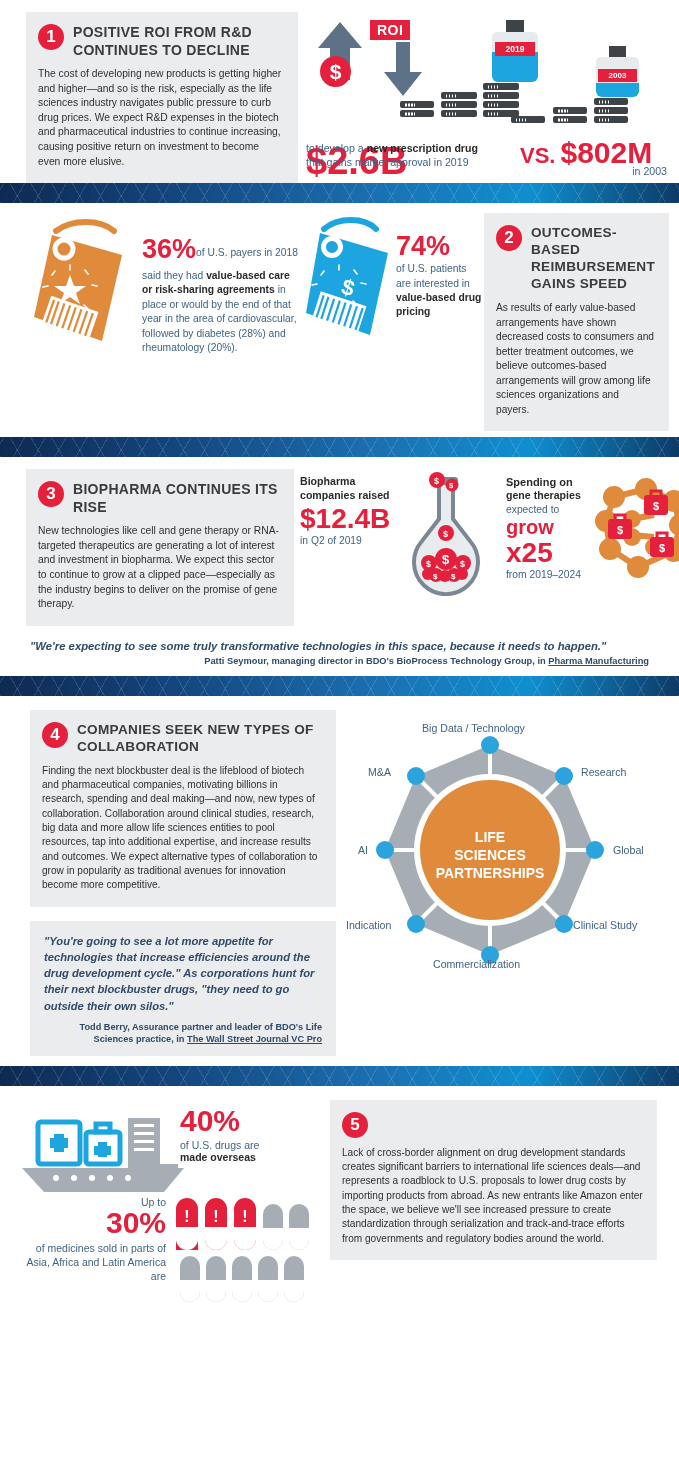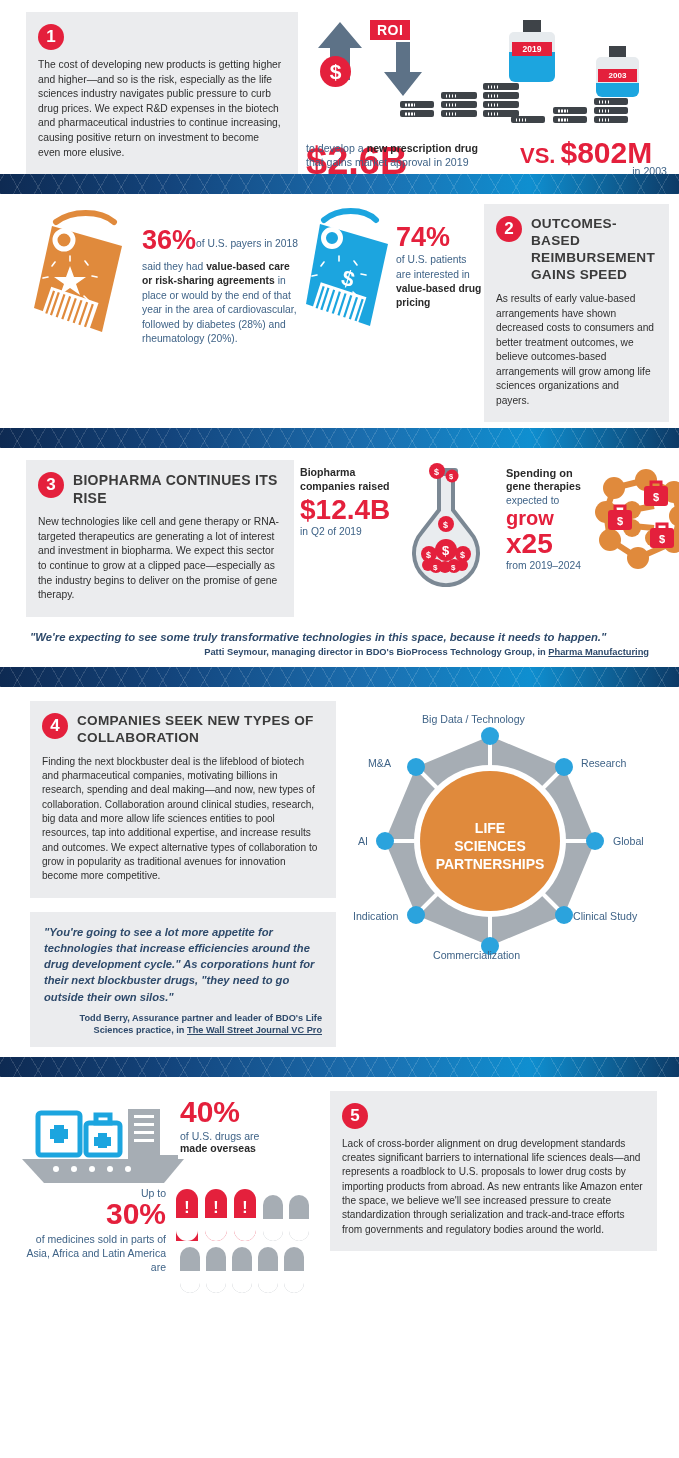--- a/index.html
+++ b/index.html
@@ -128,37 +128,38 @@
 <body>
 
 <div class="page">
 
 
   <div class="section s1">
     <div class="s1-left">
       <div class="card" style="padding:12px 14px 14px 12px;">
         <div class="head-row">
           <span class="num">1</span>
+          <span class="head-title" style="font-size:14px;">POSITIVE ROI FROM R&amp;D CONTINUES TO DECLINE</span>
         </div>
         <div class="body-txt" style="font-size:10.3px;">The cost of developing new products is getting higher and higher—and so is the risk, especially as the life sciences industry navigates public pressure to curb drug prices. We expect R&amp;D expenses in the biotech and pharmaceutical industries to continue increasing, causing positive return on investment to become even more elusive.</div>
       </div>
     </div>
 
     <div class="s1-right">
 
       <svg width="120" height="80" style="position:absolute;left:10px;top:6px;">
         <polygon points="32,4 54,30 42,30 42,62 22,62 22,30 10,30" fill="#5d7287"></polygon>
       </svg>
       <div class="roi-box" style="position:absolute;left:72px;top:8px;font-size:14px;">ROI</div>
       <svg width="70" height="60" style="position:absolute;left:72px;top:30px;">
         <polygon points="26,0 40,0 40,30 52,30 33,54 14,30 26,30" fill="#5d7287"></polygon>
       </svg>
       <div class="dollar-circle" style="position:absolute;left:22px;top:44px;">$</div>
 
-      <div style="position:absolute;left:188px;top:8px;padding-left:23px;">
+      <div style="position:absolute;left:171px;top:8px;padding-left:23px;">
         <div style="width:18px;height:12px;background:#3e4348;margin:0 auto;"></div>
         <div style="width:46px;height:20px;background:#e7ebee;border-radius:5px 5px 0 0;"></div>
         <div style="width:46px;height:30px;background:#1ca5df;border-radius:0 0 6px 6px;position:relative;">
           <div style="position:absolute;left:3px;top:-10px;width:40px;height:14px;background:#e4203c;display:flex;align-items:center;justify-content:center;color:#fff;font-size:8.5px;font-weight:800;">2019</div>
         </div>
       </div>
 
       <div style="position:absolute;left:185px;top:71px;">
         <div class="server" style="width:36px;height:7px;margin-bottom:2px;">
             <i></i>
@@ -485,21 +486,21 @@
           <text x="0" y="-8" text-anchor="middle" fill="#ffffff" font-family="Liberation Sans, sans-serif" font-size="14" font-weight="700">LIFE</text>
           <text x="0" y="10" text-anchor="middle" fill="#ffffff" font-family="Liberation Sans, sans-serif" font-size="14" font-weight="700">SCIENCES</text>
           <text x="0" y="28" text-anchor="middle" fill="#ffffff" font-family="Liberation Sans, sans-serif" font-size="14" font-weight="700">PARTNERSHIPS</text>
         </g>
       </svg>
       <div class="wheel-label" style="left:86px;top:12px;">Big Data / Technology</div>
       <div class="wheel-label" style="left:245px;top:56px;">Research</div>
       <div class="wheel-label" style="left:277px;top:134px;">Global</div>
       <div class="wheel-label" style="left:237px;top:209px;">Clinical Study</div>
       <div class="wheel-label" style="left:97px;top:248px;">Commercialization</div>
-      <div class="wheel-label" style="left:17px;top:209px;">Indication</div>
+      <div class="wheel-label" style="left:10px;top:209px;">Indication</div>
       <div class="wheel-label" style="left:22px;top:134px;">AI</div>
       <div class="wheel-label" style="left:32px;top:56px;">M&amp;A</div>
     </div>
   </div>
 
   <div class="band"></div>
 
   <div class="section s5">
     <div style="flex:0 0 330px;position:relative;height:270px;">
 

